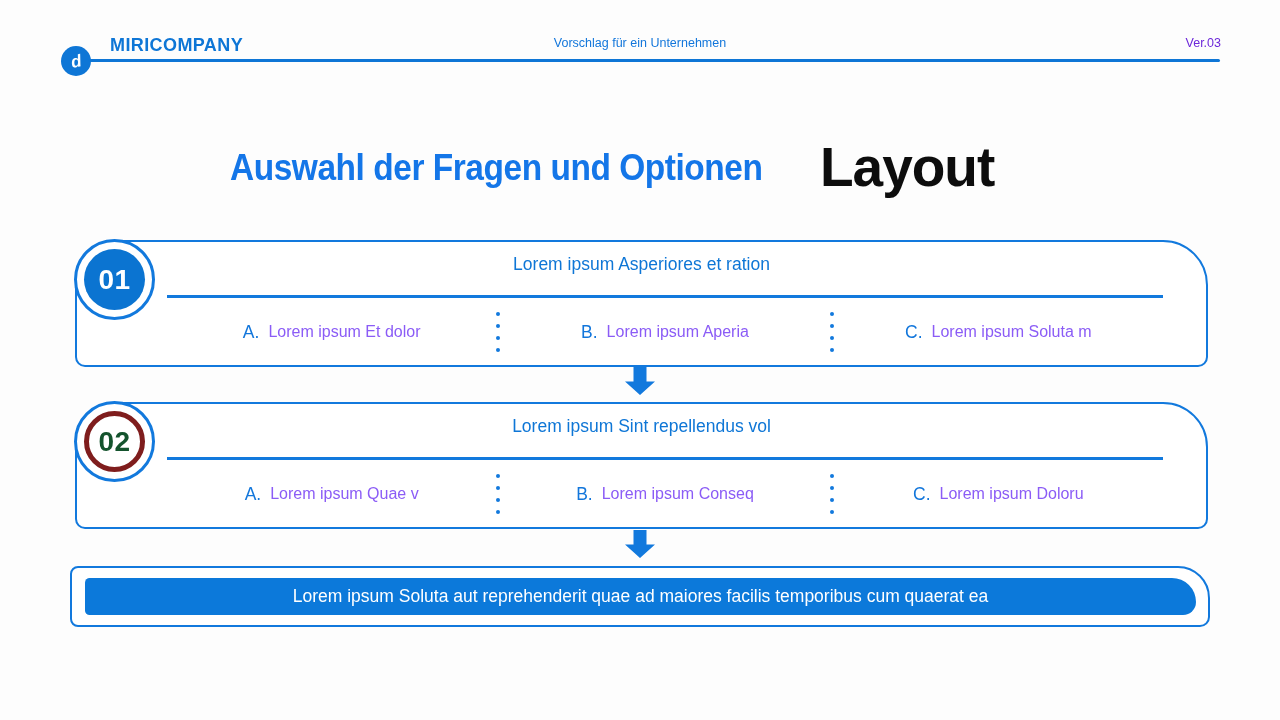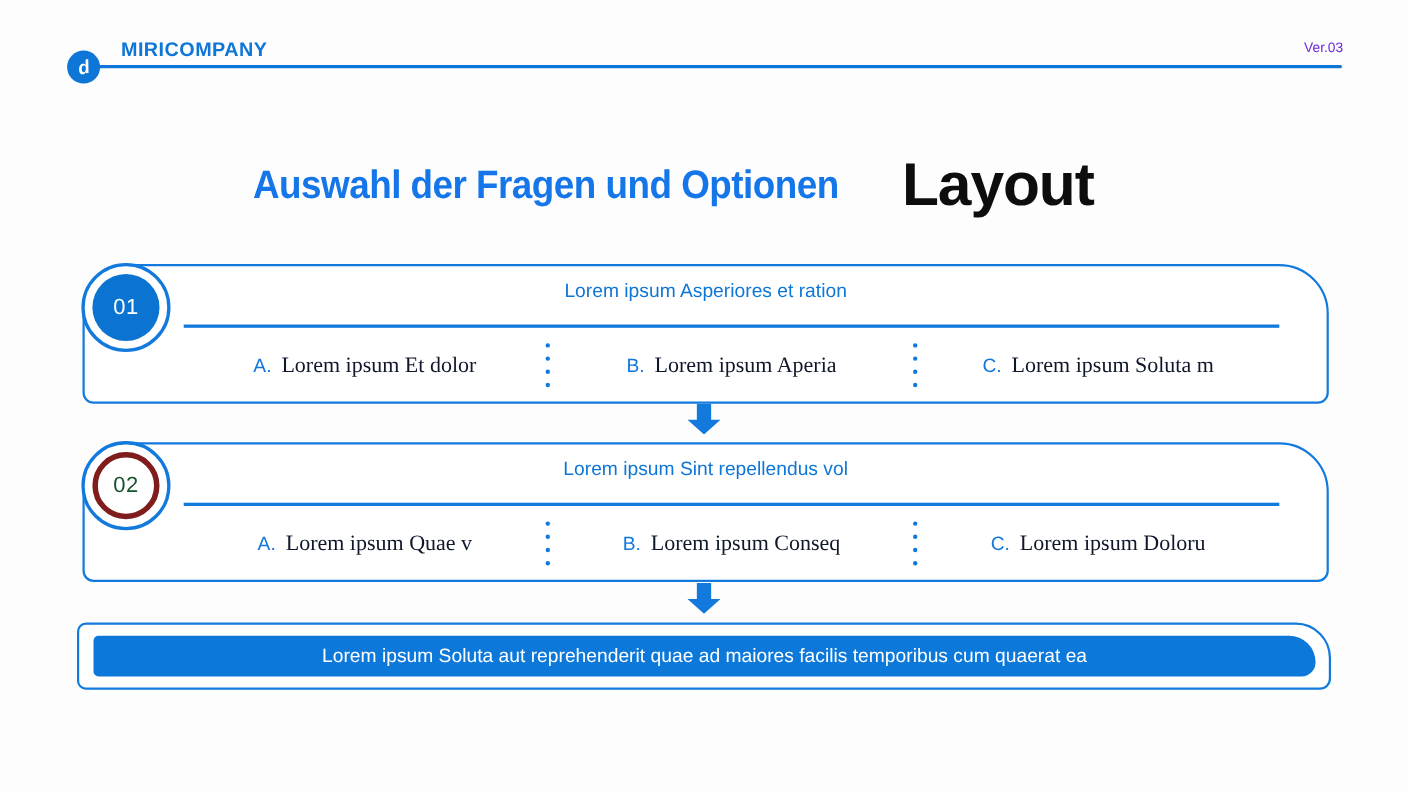--- a/index.html
+++ b/index.html
@@ -29,34 +29,34 @@
 
   
   .step { position:absolute; left:75px; width:1133px; height:127px; background:#fff;
           border:2.5px solid #1279DD; border-radius:45px 45px 10px 10px; }
   .step--1 { top:240px; }
   .step--2 { top:402px; }
 
   .badge { position:absolute; left:-3px; top:-3px; width:81px; height:81px; border-radius:50%;
            border:3px solid #1279DD; background:#fff; display:flex; align-items:center; justify-content:center; }
   .badge .inner { width:61px; height:61px; border-radius:50%; display:flex; align-items:center;
-                  justify-content:center; font-size:20px; font-weight:400; letter-spacing:.5px; }
+                  justify-content:center; font-size:28px; font-weight:700; letter-spacing:.5px; }
   .badge--filled .inner { background:#0B74D1; color:#fff; }
   .badge--outline .inner { background:#fff; color:#14532d; border:5px solid #7f1d1d; }
 
   .step-title { position:absolute; left:0; right:0; top:12px; text-align:center;
                 font-size:17.5px; color:#0E76D6; }
   .step-divider { position:absolute; left:90px; top:53px; width:996px; height:2.5px;
                   background:#1279DD; }
   .step-items { position:absolute; left:90px; top:64px; width:996px; height:52px;
                 display:flex; align-items:center; }
   .step-item { flex:1; display:flex; align-items:center; justify-content:center; gap:9px;
                white-space:nowrap; }
   .item-letter { color:#1276DB; font-size:17.5px; }
-  .item-text { color:#0f172a; font-size:20px;font-family:Liberation Serif, serif; }
+  .item-text { color:#8b5cf6; font-size:16px; }
   .vdots { width:4px; display:flex; flex-direction:column; gap:8px; align-items:center; flex:none; }
   .vdots i { width:4px; height:4px; border-radius:50%; background:#1279DD; }
 
   
   .flow-arrow { position:absolute; left:623px; width:34px; height:28px; }
   .flow-arrow--1 { top:367px; }
   .flow-arrow--2 { top:530px; }
 
   
   .banner { position:absolute; left:70px; top:566px; width:1140px; height:61px; background:#fff;
@@ -73,20 +73,21 @@
 </style>
 </head>
 <body>
 
 <div class="slide">
 
   <div class="logo">
     <span>d</span>
   </div>
   <div class="brand">MIRICOMPANY</div>
+  <div class="hdr-subtitle">Vorschlag für ein Unternehmen</div>
   <div class="hdr-version">Ver.03</div>
   <div class="hdr-rule"></div>
 
   <div class="page-title">Auswahl der Fragen und Optionen</div>
   <div class="overlay-title">Layout</div>
 
   <section class="step step--1">
     <div class="badge badge--filled">
       <div class="inner">01</div>
     </div>

